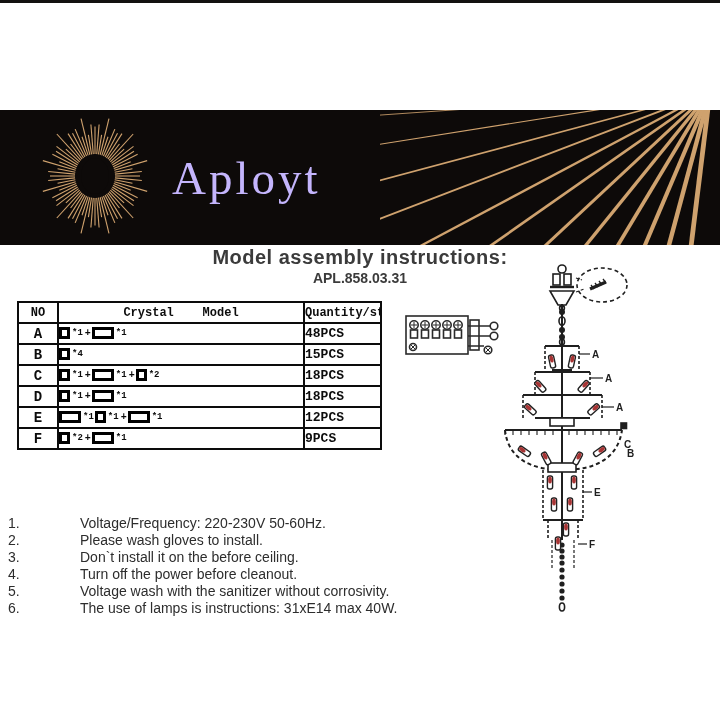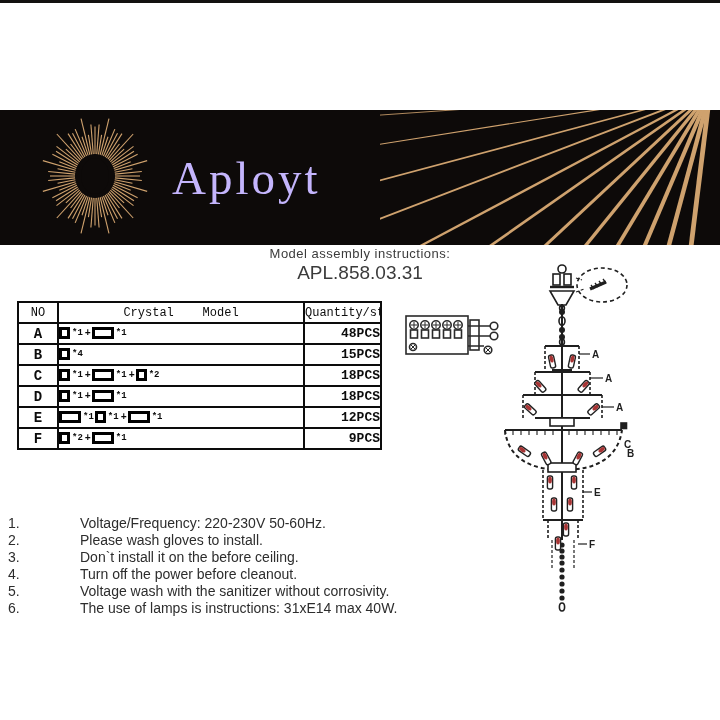--- a/index.html
+++ b/index.html
@@ -8,33 +8,33 @@
   .top-strip{position:absolute;left:0;top:0;width:720px;height:3px;background:#131110;}
   
   .banner{position:absolute;left:0;top:110px;width:720px;height:135px;background:#0d0a09;overflow:hidden;}
   .logo-svg{position:absolute;left:28px;top:4px;width:134px;height:128px;}
   .brand{position:absolute;left:172px;top:28px;width:320px;height:80px;
          font-family:"Liberation Serif", serif;font-size:47px;font-weight:400;
          color:#c4b5fd;letter-spacing:3px;line-height:80px;}
   .rays-svg{position:absolute;right:0;top:0;width:340px;height:135px;}
   
   .titles{position:absolute;left:0;top:246px;width:720px;text-align:center;color:#3b3b3b;}
-  .titles .t1{font-size:13px;font-weight:normal;letter-spacing:.5px;}
-  .titles .t2{font-size:19px;font-weight:normal;margin-top:1px;}
+  .titles .t1{font-size:20px;font-weight:bold;letter-spacing:.5px;}
+  .titles .t2{font-size:14px;font-weight:bold;margin-top:1px;}
   
   .crystal-table{position:absolute;left:17px;top:301px;width:363px;border-collapse:collapse;
                  font-family:"Liberation Mono", monospace;color:#0c0c0c;table-layout:fixed;}
   .crystal-table td,.crystal-table th{border:2px solid #0c0c0c;padding:0;height:19px;overflow:hidden;}
-  .crystal-table th{font-size:12px;font-weight:normal;white-space:pre;}
+  .crystal-table th{font-size:12px;font-weight:bold;white-space:pre;}
   .col-no{width:40px;text-align:center;}
   .col-model{width:246px;}
   .col-qty{width:77px;text-align:center;}
   td.c-no{font-size:14px;font-weight:bold;text-align:center;}
   td.c-model{}
-  td.c-qty{font-size:13px;font-weight:bold;text-align:right;}
+  td.c-qty{font-size:13px;font-weight:bold;text-align:left;}
   .icon-sq{display:inline-block;width:5px;height:6px;border:3px solid #000;background:#fff;vertical-align:middle;}
   .icon-rect{display:inline-block;width:16px;height:6px;border:3px solid #000;background:#fff;vertical-align:middle;}
   .tok-label{font-size:9px;font-weight:bold;margin:0 1px 0 2px;vertical-align:middle;}
   .tok-plus{font-size:10px;font-weight:bold;margin:0 1px;vertical-align:middle;}
   
   .wiring-svg{position:absolute;left:404px;top:304px;width:96px;height:62px;}
   .chandelier-svg{position:absolute;left:490px;top:258px;width:205px;height:362px;}
   
   .instructions{position:absolute;left:8px;top:515px;width:470px;color:#2d2d2d;}
   .instructions .line{display:flex;font-size:14px;line-height:17px;}

